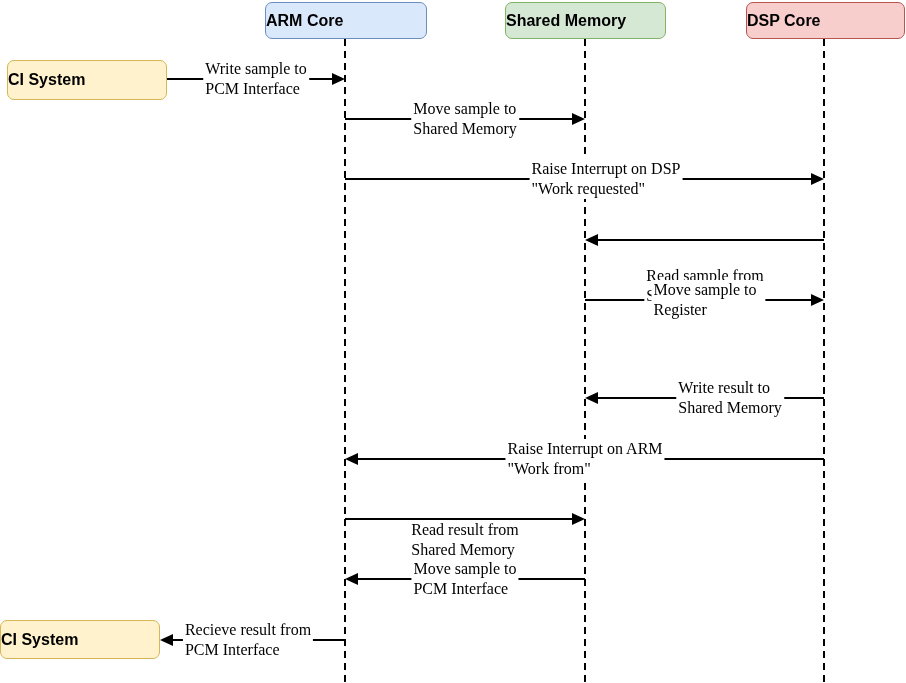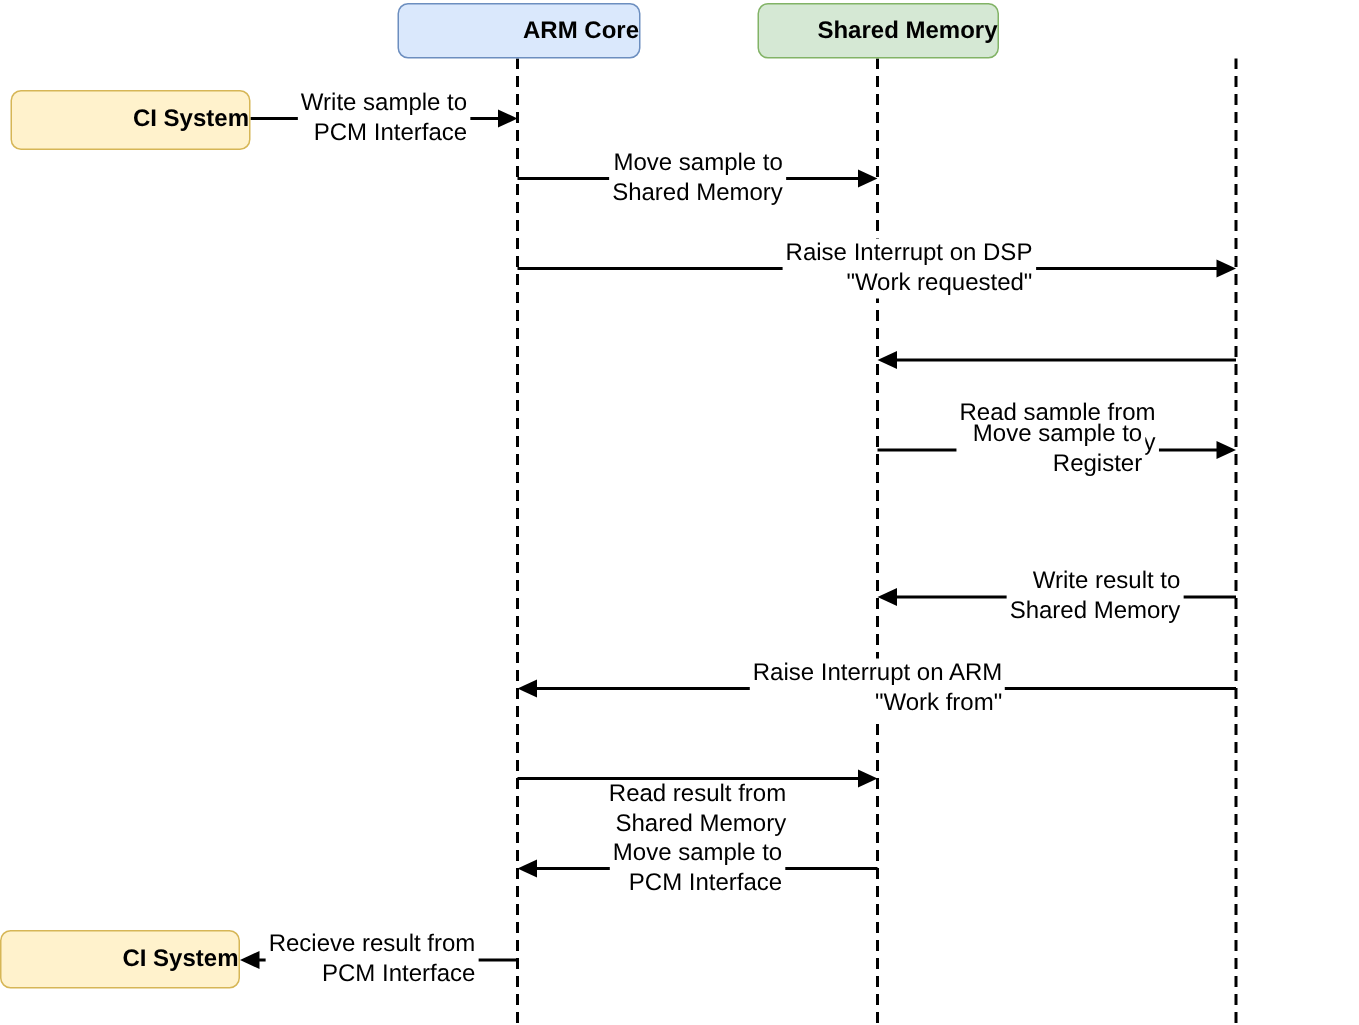--- a/index.html
+++ b/index.html
@@ -11,21 +11,21 @@
     position: relative;
     width: 906px;
     height: 683px;
     background: var(--background, #ffffff);
     overflow: hidden;
   }
   .actor {
     position: absolute;
     display: flex;
     align-items: center;
-    justify-content: flex-end;
+    justify-content: flex-start;
     font-weight: bold;
     font-size: 16px;
     color: #000;
     border: 1.5px solid #000;
     border-radius: 7px;
     box-sizing: border-box;
     z-index: 4;
   }
   .actor.arm    { left: 265px; top: 2px;   width: 162px; height: 37px; background: var(--arm-fill,#dae8fc);    border-color: var(--arm-border,#6c8ebf); }
   .actor.shared { left: 505px; top: 2px;   width: 161px; height: 37px; background: var(--shared-fill,#d5e8d4); border-color: var(--shared-border,#82b366); }
@@ -54,26 +54,27 @@
     width: 0; height: 0;
     border-top: 6px solid transparent;
     border-bottom: 6px solid transparent;
     z-index: 2;
   }
   .mhead.right { border-left: 13px solid var(--line-color, #000); }
   .mhead.left  { border-right: 13px solid var(--line-color, #000); }
   .mlabel {
     position: absolute;
     transform: translateX(-50%);
-    text-align: right;
+    text-align: left;
     font-size: 16px;
     line-height: 20px;
     color: #000;
     z-index: 3;
     white-space: nowrap;
+    font-family: Liberation Serif, serif;
   }
   .mlabel span {
     display: inline-block;
     background: var(--background, #ffffff);
     padding: 0 2px;
     white-space: pre-line;
   }
 </style>
 </head>
 <body>
@@ -156,17 +157,20 @@
 
   <div class="actor ci-top">
     <span>CI System</span>
   </div>
   <div class="actor arm">
     <span>ARM Core</span>
   </div>
   <div class="actor shared">
     <span>Shared Memory</span>
   </div>
+  <div class="actor dsp">
+    <span>DSP Core</span>
+  </div>
   <div class="actor ci-bottom">
     <span>CI System</span>
   </div>
 
 </div>
 
 </body></html>

